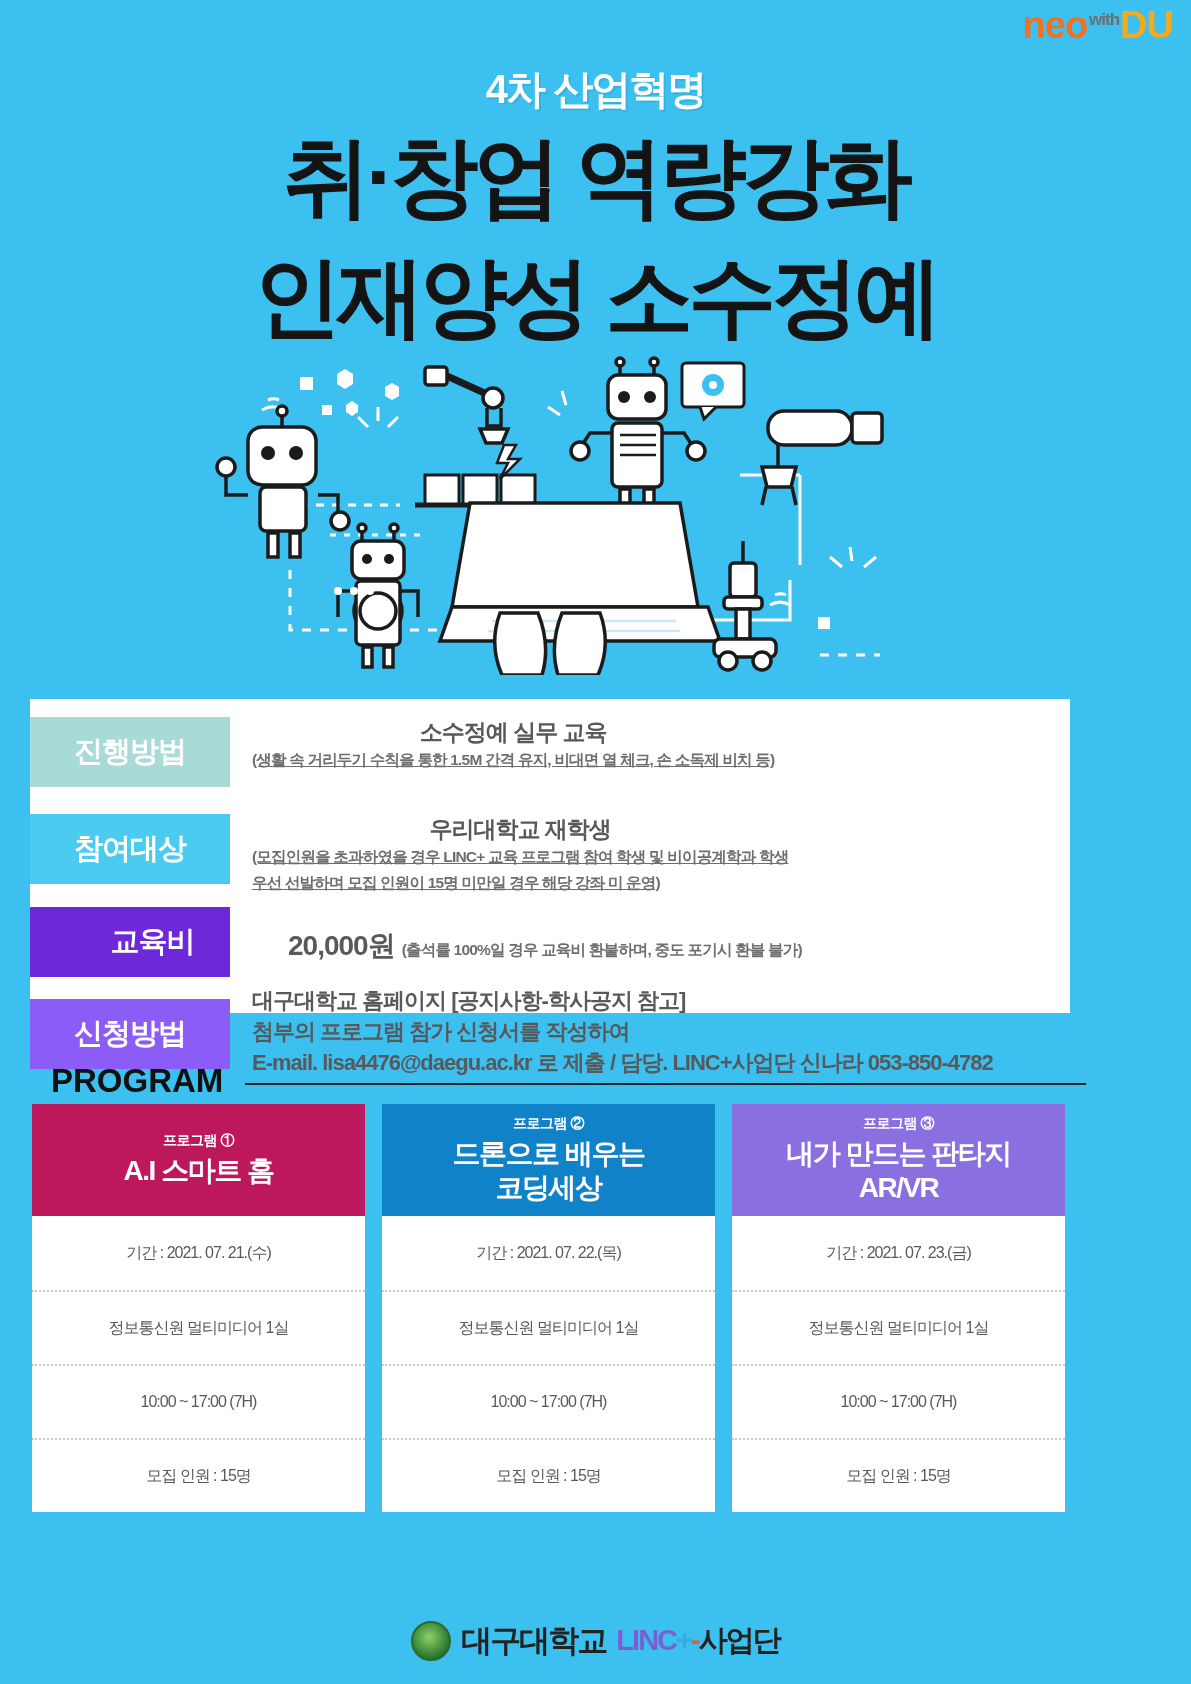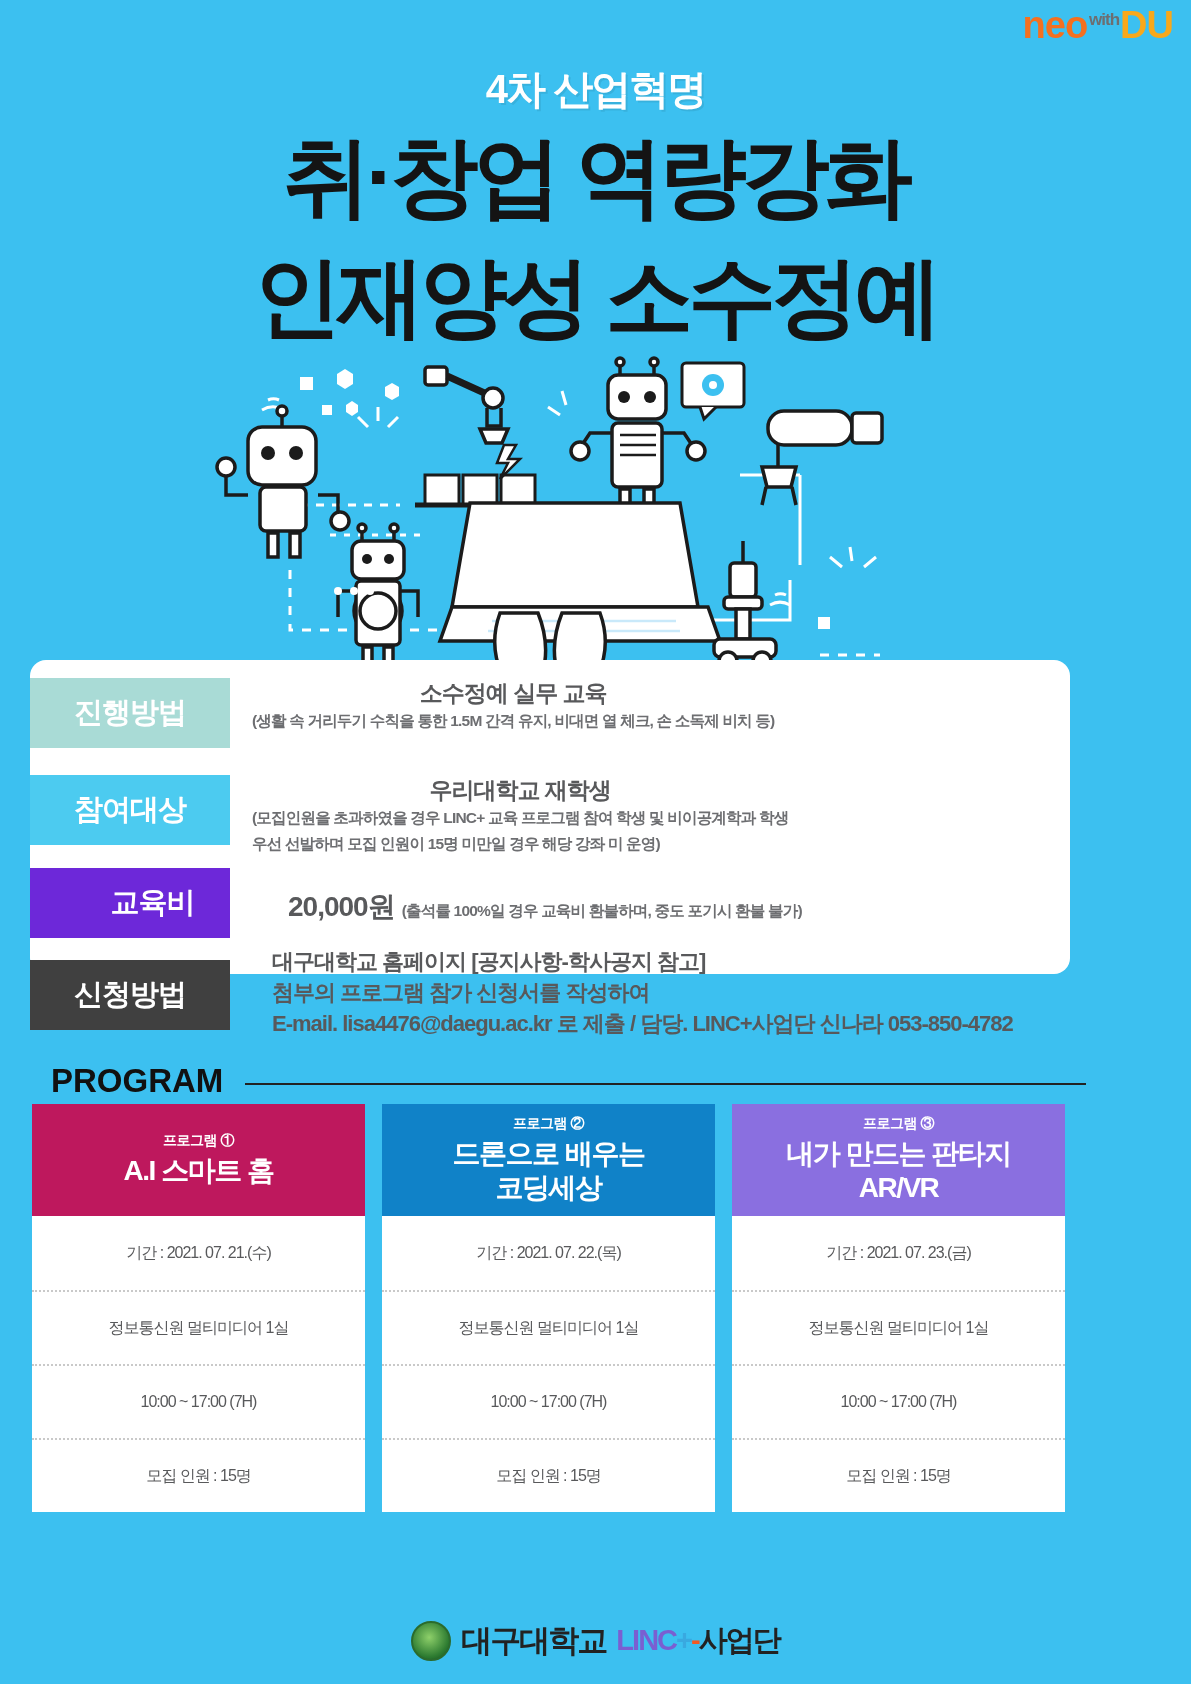--- a/index.html
+++ b/index.html
@@ -34,44 +34,44 @@
   .t-big2 {
     color:#141414; font-weight:bold; letter-spacing:-5px;
     font-size:88px; line-height:100px; margin-top:14px;
   }
 
   
   .illus { position:absolute; top:355px; left:0; width:100%; height:320px; }
 
   
   .info-panel {
-    position:absolute; top:660px; left:30px; width:1040px; height:314px;
+    position:absolute; top:699px; left:30px; width:1040px; height:314px;
     background:#ffffff;
-    border-radius:16px;
   }
   .info-row { position:absolute; left:0; display:flex; }
   .info-label {
     width:200px; color:#ffffff; font-size:29px; font-weight:bold;
     letter-spacing:-1px; text-align:center;
     display:flex; align-items:center; justify-content:center;
   }
   .info-body { padding-left:22px; position:relative; }
   .info-head {
     font-size:23px; color:#58595b; font-weight:bold; letter-spacing:-1px;
     line-height:30px;
     text-align:center;
   }
   .info-sub {
     font-size:15.5px; color:#6d6e71; letter-spacing:-0.8px; line-height:26px;
     font-weight:bold;
+    text-decoration:underline;
   }
   .price-row { display:flex; align-items:baseline; }
   .price-big { font-size:28px; color:#58595b; font-weight:bold; letter-spacing:-1px; }
   .price-note { font-size:15.5px; color:#6d6e71; font-weight:bold; letter-spacing:-0.8px; margin-left:7px; }
-  .apply-line { font-size:22px; color:#58595b; font-weight:bold; letter-spacing:-1px; line-height:31px;margin-left:20px; }
+  .apply-line { font-size:22px; color:#58595b; font-weight:bold; letter-spacing:-1px; line-height:31px; }
 
   
   .prog-header { position:absolute; top:1062px; left:32px; width:1035px; display:flex; align-items:center;margin-left:19px; }
   .prog-header .pg-title { font-size:33px; font-weight:bold; color:#111; letter-spacing:0px; }
   .prog-header .pg-rule { flex:1; height:2px; background:#222; margin-left:22px; margin-top:6px; }
 
   
   .cards { position:absolute; top:1104px; left:32px; width:1035px; display:flex; gap:17px; }
   .card { width:333px; background:#ffffff; }
   .card-head {
@@ -296,21 +296,21 @@
     <div class="info-label" style="background:#6d28d9;height:70px;padding-left:45px;">교육비</div>
     <div class="info-body" style="padding-top:20px;margin-left:36px;">
       <div class="price-row">
         <span class="price-big">20,000원</span>
         <span class="price-note">(출석률 100%일 경우 교육비 환불하며, 중도 포기시 환불 불가)</span>
       </div>
     </div>
   </div>
 
   <div class="info-row" style="top:300px;">
-    <div class="info-label" style="background:#404040;height:70px;">신청방법</div>
+    <div class="info-label" style="background:#8b5cf6;height:70px;">신청방법</div>
     <div class="info-body" style="margin-top:-14px;">
       <div class="apply-line">대구대학교 홈페이지 [공지사항-학사공지 참고]</div>
       <div class="apply-line">첨부의 프로그램 참가 신청서를 작성하여</div>
       <div class="apply-line">E-mail. lisa4476@daegu.ac.kr 로 제출 / 담당. LINC+사업단 신나라 053-850-4782</div>
     </div>
   </div>
 
 </div>
 
 <div class="prog-header">

